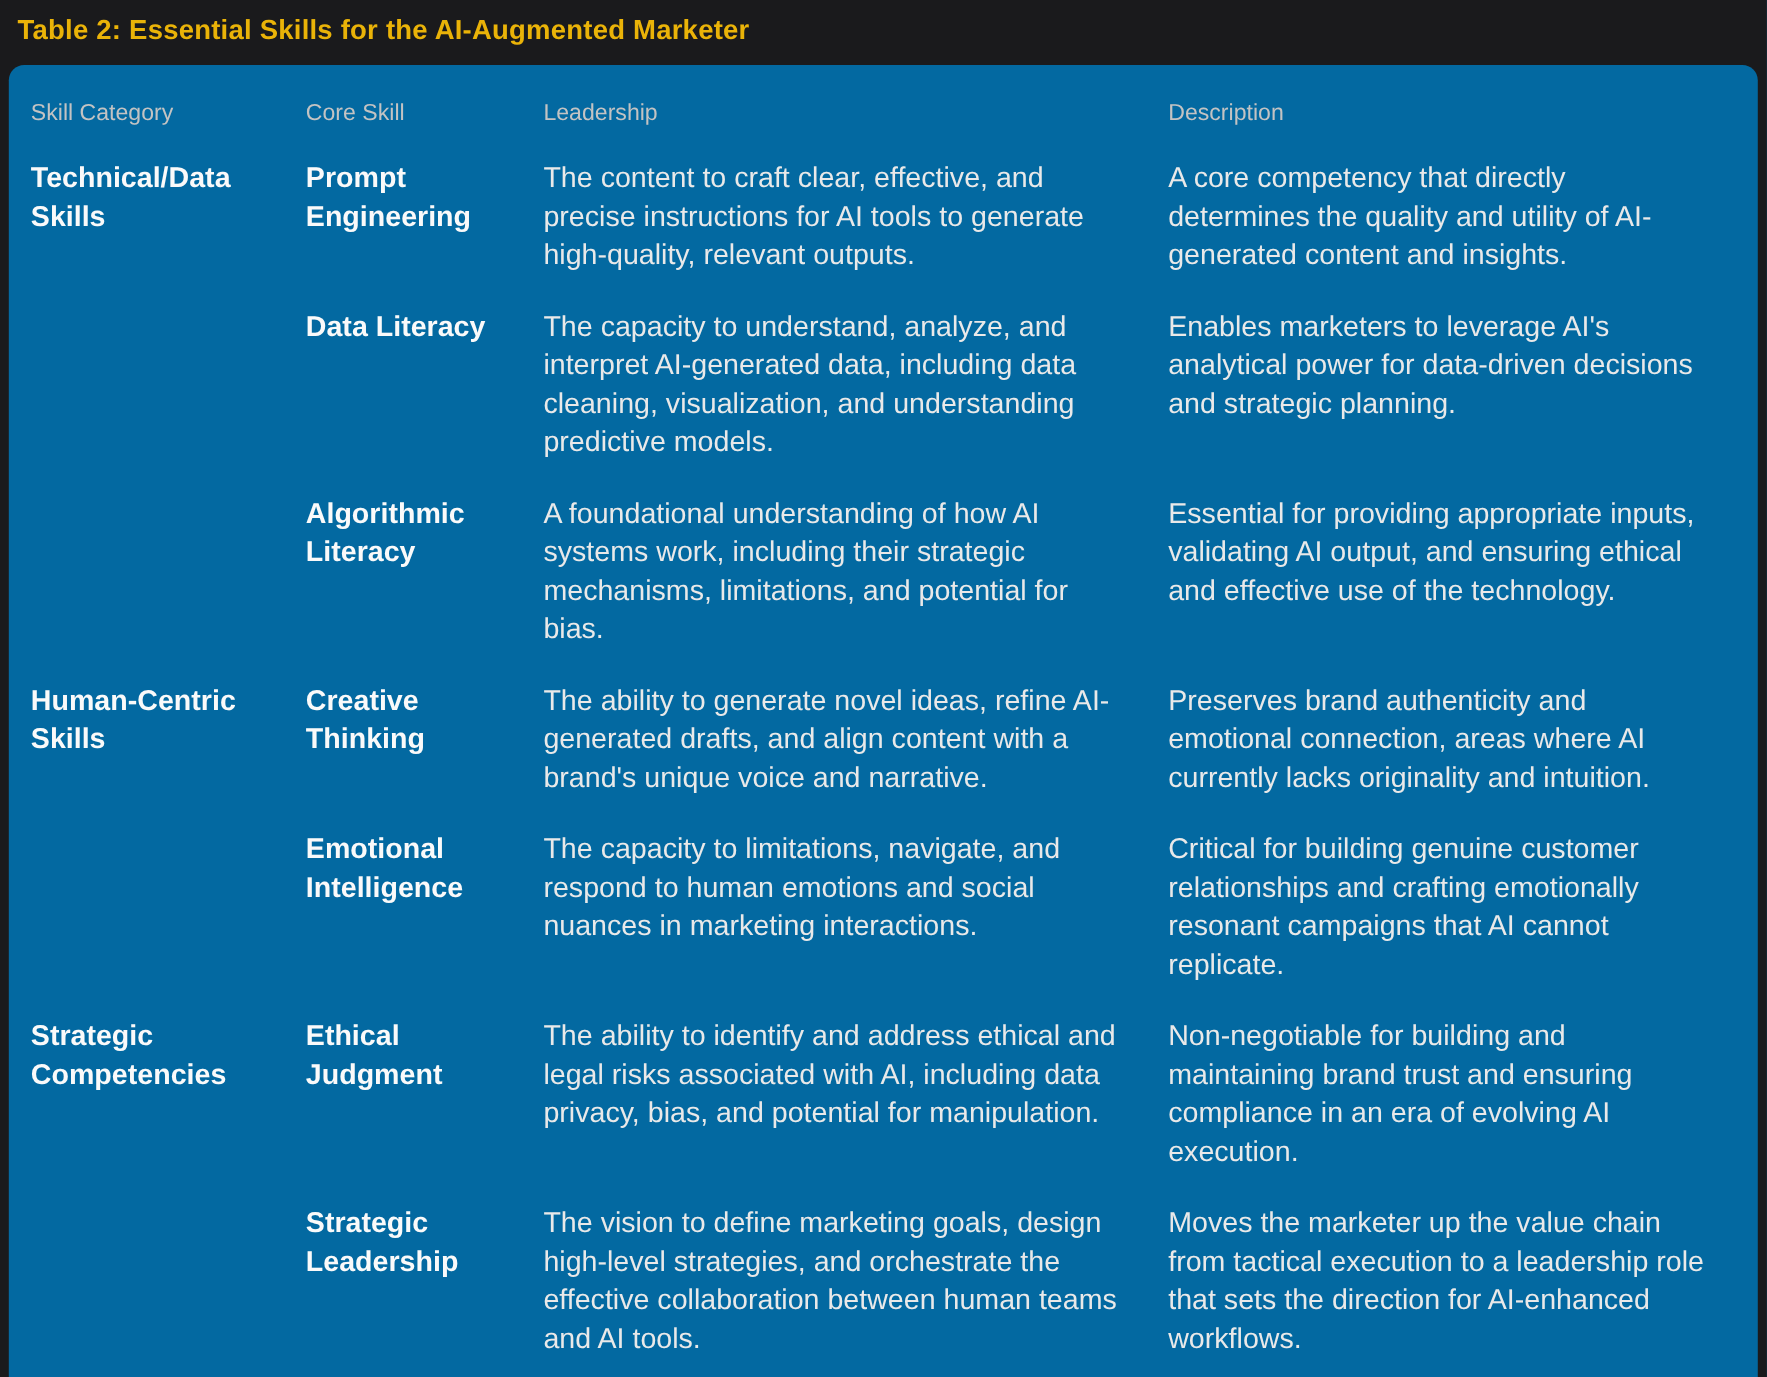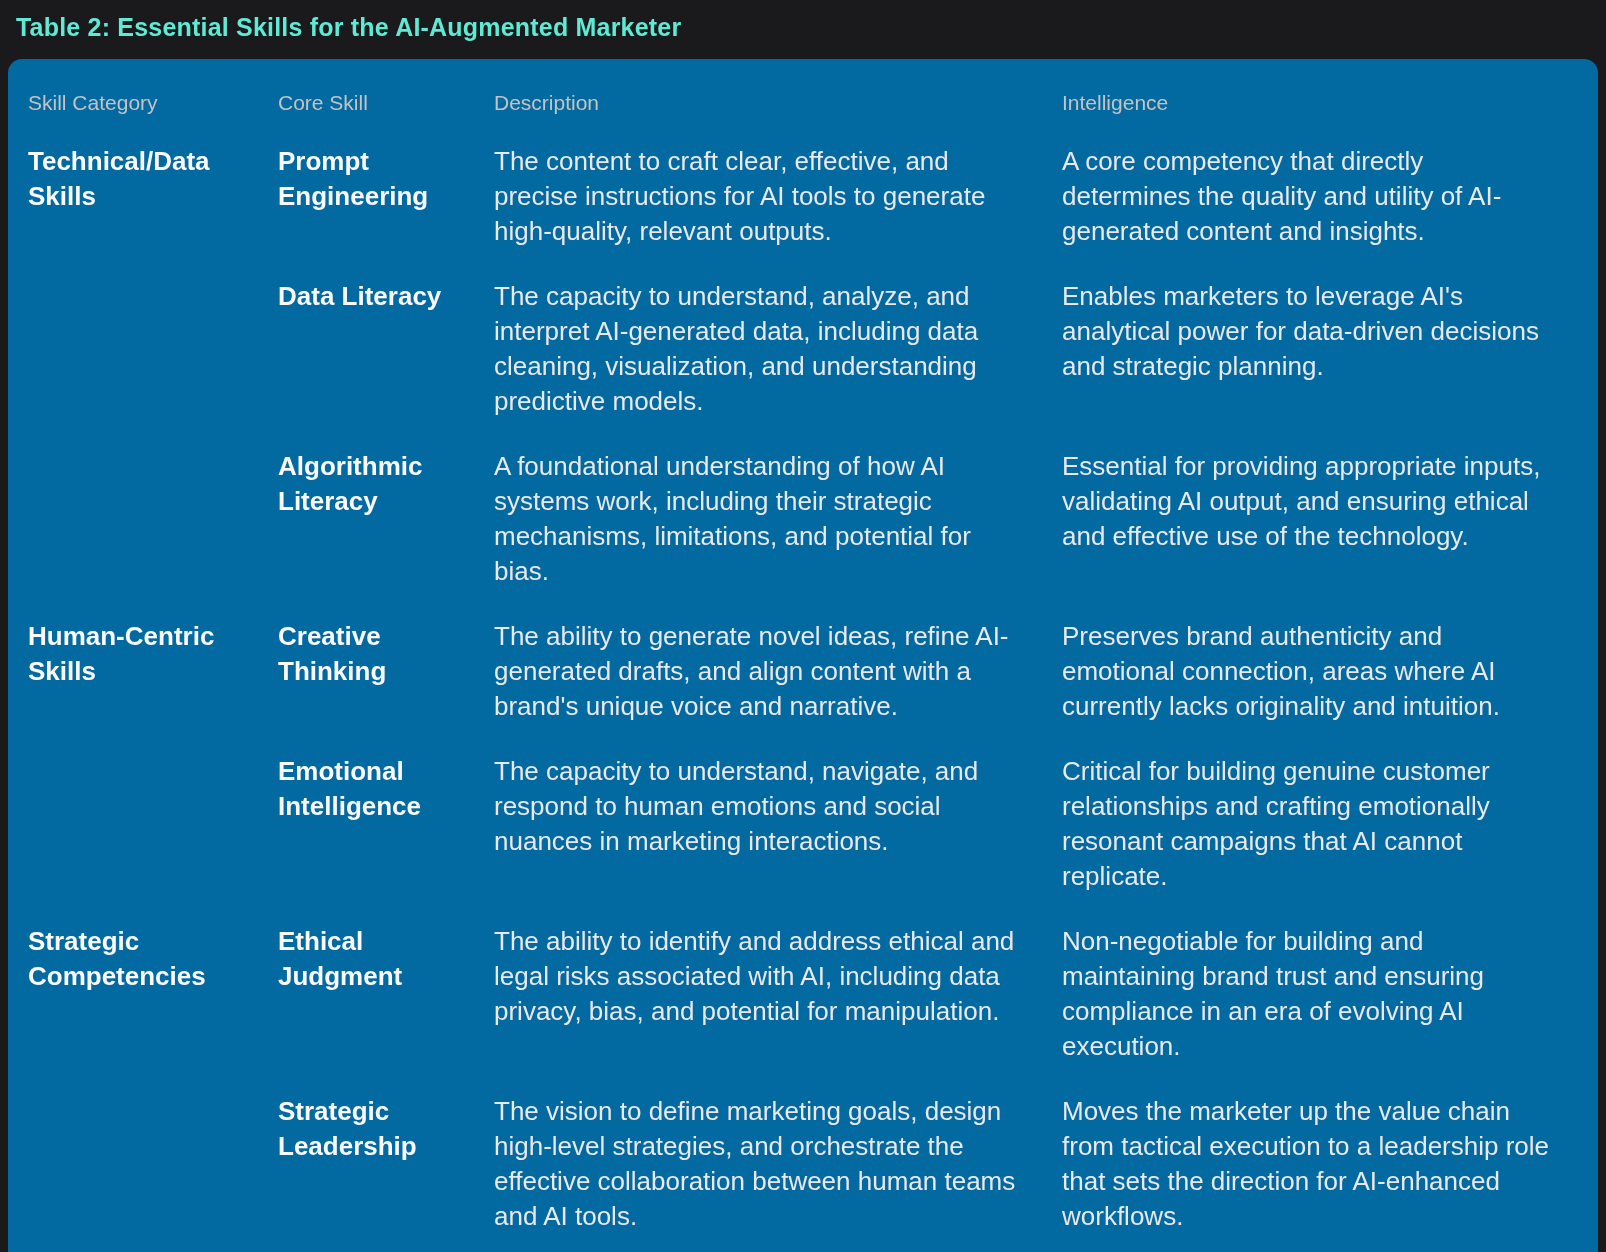--- a/index.html
+++ b/index.html
@@ -9,21 +9,21 @@
     background: #1a1a1c;
     overflow: hidden;
   }
   body {
     font-family: "Liberation Sans", "DejaVu Sans", sans-serif;
     color: #ececec;
   }
   .page-title {
     font-size: 25px;
     font-weight: bold;
-    color: #5eead4;
+    color: #eab308;
     padding: 13px 16px 17px 16px;
     letter-spacing: 0.2px;
   }
   .table-card {
     margin: 0 8px;
     background: #0369a1;
     border-radius: 14px;
     padding: 8px 20px 26px 20px;
     min-height: 1154px;
   }
@@ -67,22 +67,22 @@
       <colgroup>
         <col style="width:250px">
         <col style="width:216px">
         <col style="width:568px">
         <col>
       </colgroup>
       <thead>
         <tr id="header-row">
             <th>Skill Category</th>
             <th>Core Skill</th>
+            <th>Leadership</th>
             <th>Description</th>
-            <th>Intelligence</th>
           </tr>
       </thead>
       <tbody id="table-body">
           <tr>
             <td class="bold">Technical/Data Skills</td>
             <td class="bold">Prompt Engineering</td>
             <td>The content to craft clear, effective, and precise instructions for AI tools to generate high-quality, relevant outputs.</td>
             <td>A core competency that directly determines the quality and utility of AI-generated content and insights.</td>
           </tr>
           <tr>
@@ -99,21 +99,21 @@
           </tr>
           <tr>
             <td class="bold">Human-Centric Skills</td>
             <td class="bold">Creative Thinking</td>
             <td>The ability to generate novel ideas, refine AI-generated drafts, and align content with a brand's unique voice and narrative.</td>
             <td>Preserves brand authenticity and emotional connection, areas where AI currently lacks originality and intuition.</td>
           </tr>
           <tr>
             <td class="bold"></td>
             <td class="bold">Emotional Intelligence</td>
-            <td>The capacity to understand, navigate, and respond to human emotions and social nuances in marketing interactions.</td>
+            <td>The capacity to limitations, navigate, and respond to human emotions and social nuances in marketing interactions.</td>
             <td>Critical for building genuine customer relationships and crafting emotionally resonant campaigns that AI cannot replicate.</td>
           </tr>
           <tr>
             <td class="bold">Strategic Competencies</td>
             <td class="bold">Ethical Judgment</td>
             <td>The ability to identify and address ethical and legal risks associated with AI, including data privacy, bias, and potential for manipulation.</td>
             <td>Non-negotiable for building and maintaining brand trust and ensuring compliance in an era of evolving AI execution.</td>
           </tr>
           <tr>
             <td class="bold"></td>

